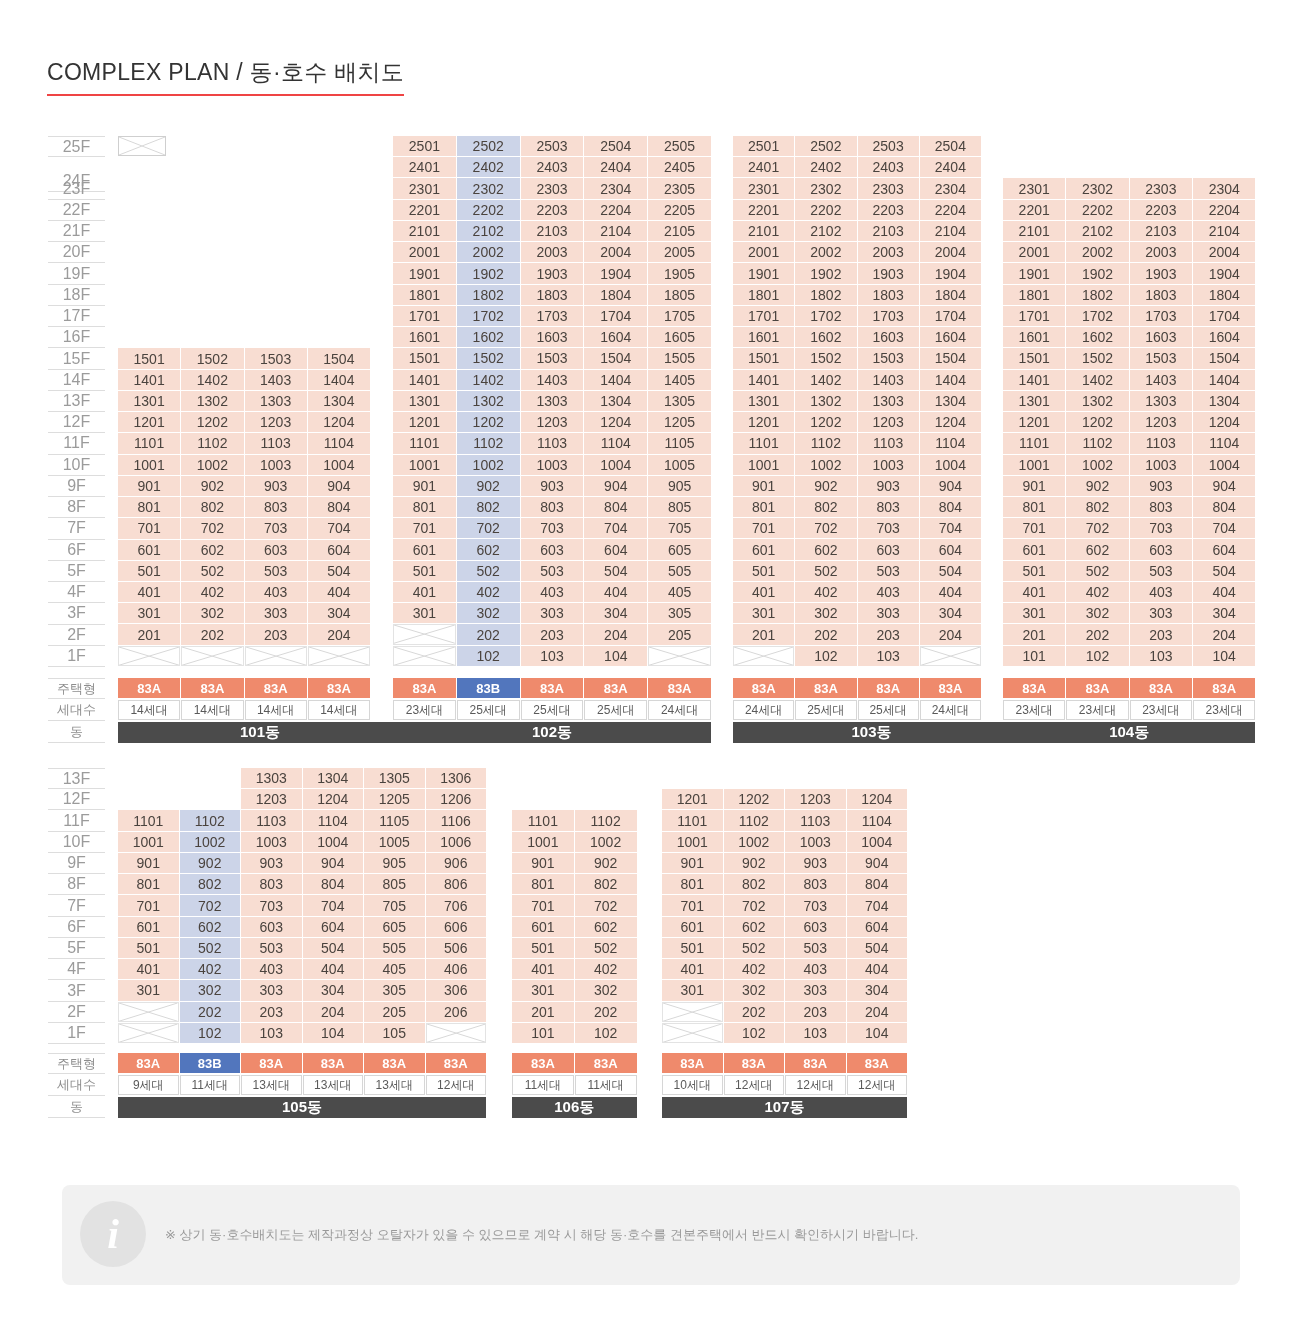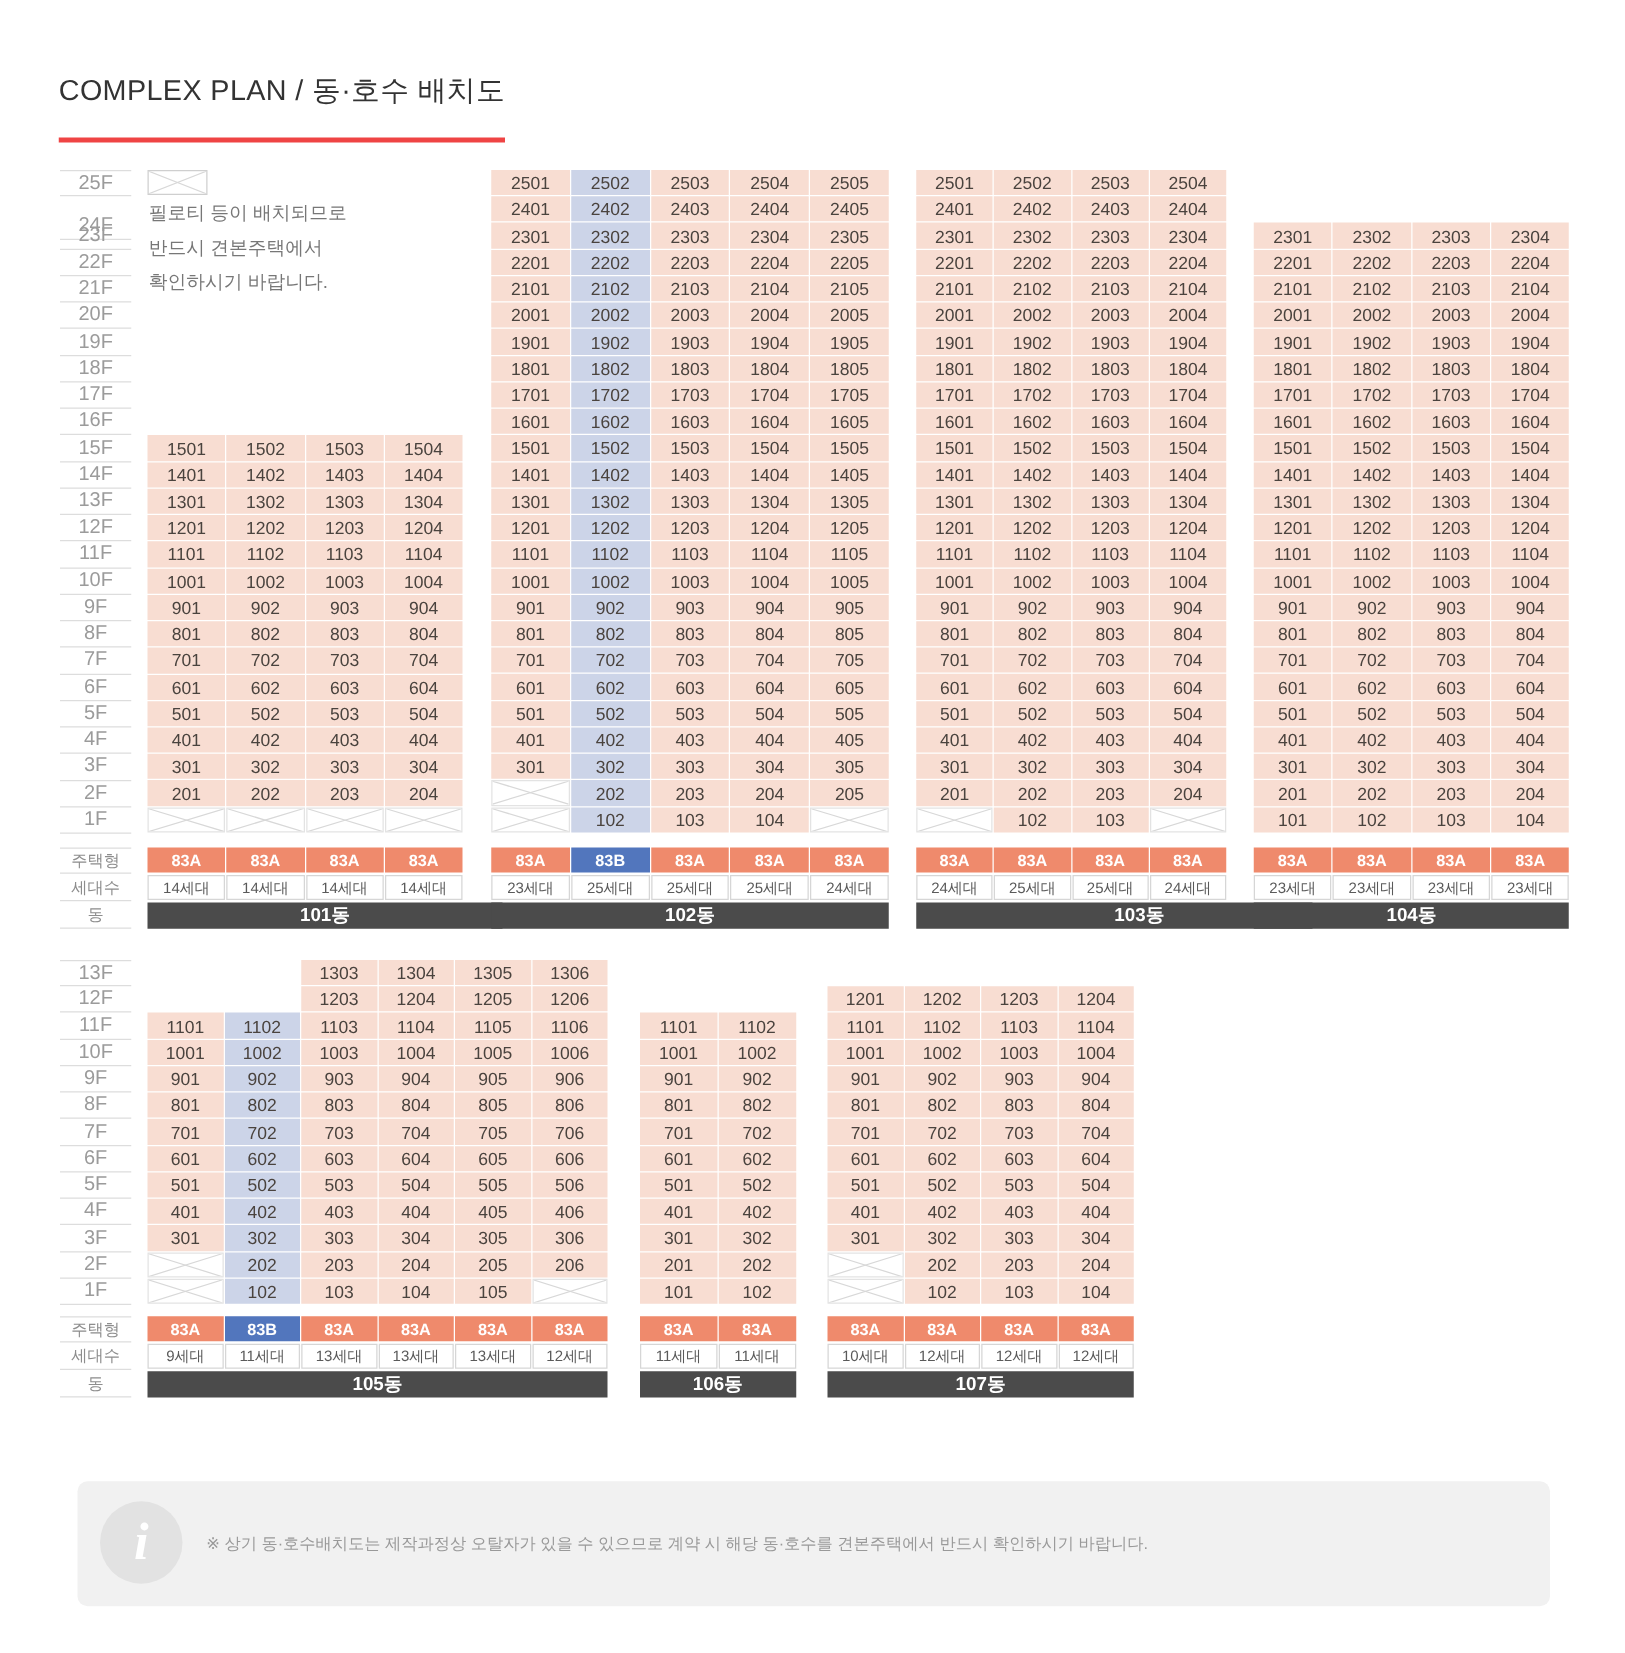--- a/index.html
+++ b/index.html
@@ -1,19 +1,19 @@
 <!DOCTYPE html>
 <html><head>
 <meta charset="utf-8">
 <style>
   html,body{margin:0;padding:0;background:#fff;}
   .page{position:relative;width:1300px;height:1322px;background:#fff;overflow:hidden;
         font-family:"Liberation Sans","DejaVu Sans",sans-serif;}
   .title{position:absolute;left:47px;top:57px;margin:0;font-size:23px;font-weight:300;
-         color:#333;letter-spacing:.3px;padding-bottom:22px;border-bottom:4px solid #ef4444;}
+         color:#333;letter-spacing:.3px;padding-bottom:6px;border-bottom:2px solid #ef4444;}
   .legend-box{position:absolute;left:118px;top:136px;width:48px;height:20px;
               border:1px solid #cfcfcf;background:#fff;box-sizing:border-box;}
   .legend-box svg{display:block;width:100%;height:100%;}
   .legend-note{position:absolute;left:119px;top:157px;font-size:15px;color:#777;line-height:27.5px;}
   .flabel{position:absolute;box-sizing:border-box;text-align:center;font-size:16px;color:#9b9b9b;
           border-bottom:1px solid #ddd;display:flex;align-items:center;justify-content:center;}
   .flabel.first{border-top:1px solid #ddd;}
   .flabel.side{font-size:13px;color:#8d8d8d;}
   .bgrid{position:absolute;display:grid;gap:1px;}
   .cell{box-sizing:border-box;}
@@ -45,25 +45,20 @@
 
 <div class="page" style="--pink: #f8ddd2; --blue: #ccd4e8; --typeA: #ef8a6c; --typeB: #5276bd; --bar: #4b4b4b; --cellText: #4a433e; --footerBg: #f1f1f1;">
   <h1 class="title">COMPLEX PLAN / 동·호수 배치도</h1>
 
   <div class="legend-box">
       <svg viewBox="0 0 100 100" preserveAspectRatio="none">
         <line x1="0" y1="0" x2="100" y2="100" vector-effect="non-scaling-stroke"></line>
         <line x1="0" y1="100" x2="100" y2="0" vector-effect="non-scaling-stroke"></line>
       </svg>
     </div>
-  <div class="legend-note">
-    <div>필로티 등이 배치되므로</div>
-    <div>반드시 견본주택에서</div>
-    <div>확인하시기 바랍니다.</div>
-  </div>
 
   <div id="plan">
       <div class="flabel first" style="left: 48px; top: 136px; width: 57px; height: 21.24px;">25F</div>
       <div class="flabel" style="left: 48px; top: 171px; width: 57px; height: 21.24px;">24F</div>
       <div class="flabel" style="left: 48px; top: 178.48px; width: 57px; height: 21.24px;">23F</div>
       <div class="flabel" style="left: 48px; top: 199.72px; width: 57px; height: 21.24px;">22F</div>
       <div class="flabel" style="left: 48px; top: 220.96px; width: 57px; height: 21.24px;">21F</div>
       <div class="flabel" style="left: 48px; top: 242.2px; width: 57px; height: 21.24px;">20F</div>
       <div class="flabel" style="left: 48px; top: 263.44px; width: 57px; height: 21.24px;">19F</div>
       <div class="flabel" style="left: 48px; top: 284.68px; width: 57px; height: 21.24px;">18F</div>
@@ -456,21 +451,21 @@
         <div class="tcell">83A</div>
         <div class="tcell">83A</div>
         <div class="tcell">83A</div>
       </div>
       <div class="brow" style="left: 733px; top: 700px; width: 248px; grid-template-columns: repeat(4, 61.25px);">
         <div class="hcell">24세대</div>
         <div class="hcell">25세대</div>
         <div class="hcell">25세대</div>
         <div class="hcell">24세대</div>
       </div>
-      <div class="dongbar" style="left: 733px; top: 722px; width: 277px; padding-left: 40px;">103동</div>
+      <div class="dongbar" style="left: 733px; top: 722px; width: 277px;">103동</div>
       <div class="bgrid" style="left: 1003px; top: 178.48px; width: 252.4px; grid-template-columns: repeat(4, 62.35px); grid-auto-rows: 20.24px;">
         <div class="cell unit">2301</div>
         <div class="cell unit">2302</div>
         <div class="cell unit">2303</div>
         <div class="cell unit">2304</div>
         <div class="cell unit">2201</div>
         <div class="cell unit">2202</div>
         <div class="cell unit">2203</div>
         <div class="cell unit">2204</div>
         <div class="cell unit">2101</div>

